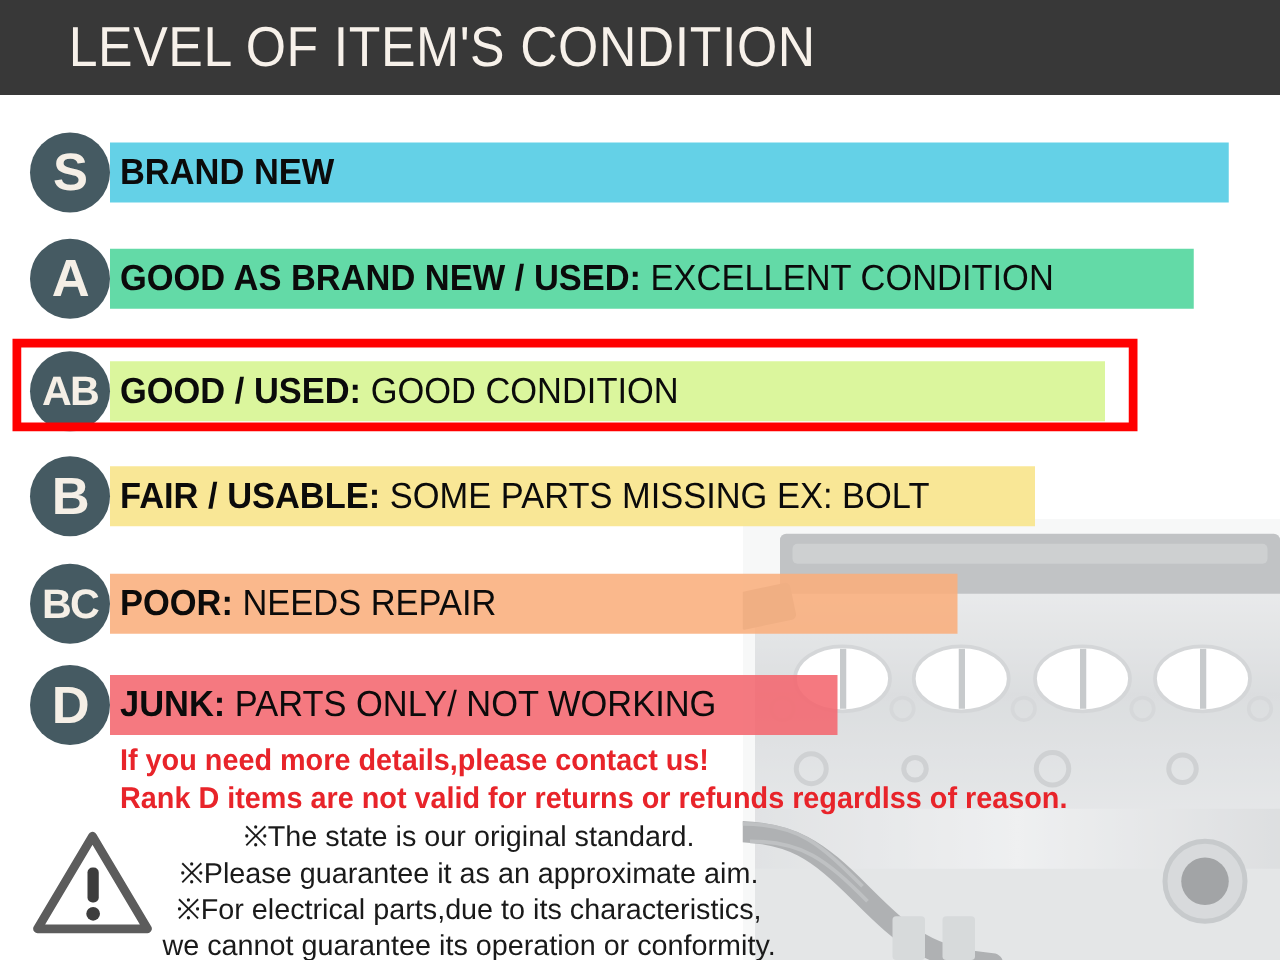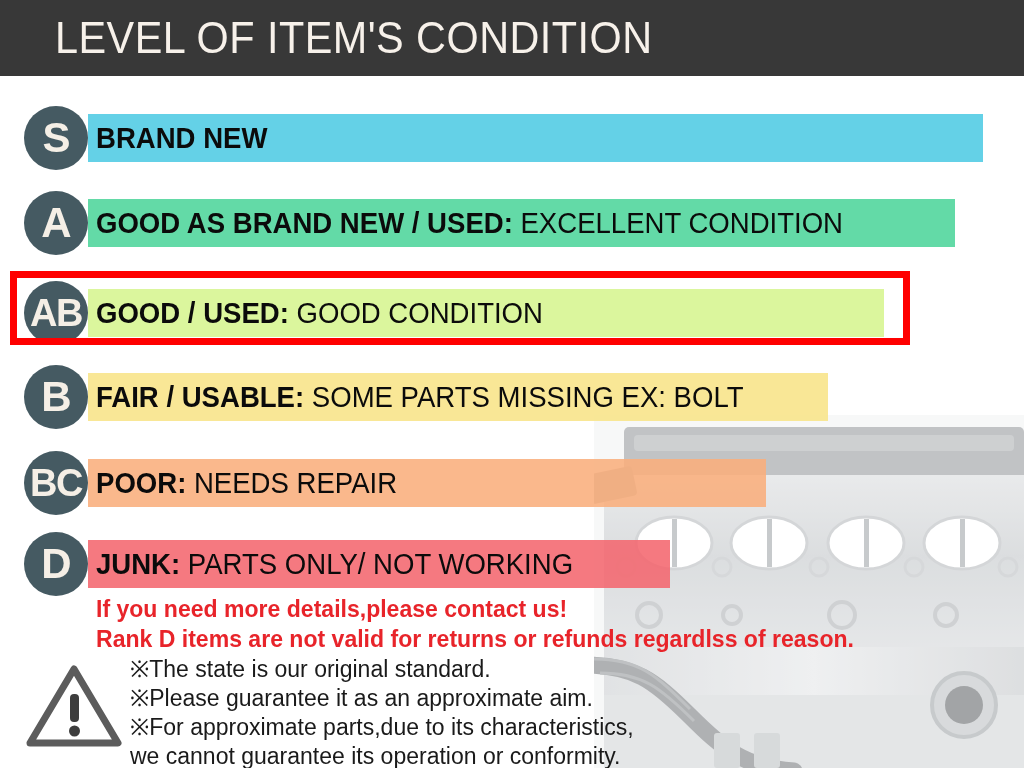--- a/index.html
+++ b/index.html
@@ -73,21 +73,21 @@
     border-radius: 50%;
     background: #455a62;
     color: #f5efe6;
     font-weight: 700;
     font-size: 42px;
     line-height: 64px;
     text-align: center;
     letter-spacing: -1px;
   }
   .rank-badge.narrow {
-    font-size: 38px;
+    font-size: 33px;
     letter-spacing: -1.5px;
   }
   .rank-text {
     position: absolute;
     left: 96px;
     top: 0;
     height: 64px;
     line-height: 64px;
     white-space: nowrap;
     font-size: 29px;
@@ -135,21 +135,21 @@
   }
   .notes {
     position: absolute;
     left: 130px;
     top: 655px;
     font-size: 23px;
     line-height: 29px;
     color: #1a1a1a;
     white-space: nowrap;
   }
-  .notes div { height: 29px; }
+  .notes div { height: 29px; text-align: center; }
 </style>
 </head>
 <body>
 
 <div id="page">
 
   <div class="engine-photo">
     <svg width="430" height="353" viewBox="0 0 430 353" xmlns="http://www.w3.org/2000/svg">
       <defs>
         <linearGradient id="metal" x1="0" y1="0" x2="0" y2="1">
@@ -277,17 +277,17 @@
     <svg width="96" height="86" viewBox="0 0 96 86" xmlns="http://www.w3.org/2000/svg">
       <path d="M48 7 L92 81 L4 81 Z" fill="none" stroke="#5c5c5c" stroke-width="7" stroke-linejoin="round"></path>
       <rect x="44" y="32" width="9" height="28" rx="4" fill="#3d3d3d"></rect>
       <circle cx="48.5" cy="69" r="5.5" fill="#3d3d3d"></circle>
     </svg>
   </div>
 
   <div class="notes">
     <div>※The state is our original standard.</div>
     <div>※Please guarantee it as an approximate aim.</div>
-    <div>※For approximate parts,due to its characteristics,</div>
+    <div>※For electrical parts,due to its characteristics,</div>
     <div>we cannot guarantee its operation or conformity.</div>
   </div>
 
 </div>
 
 </body></html>

